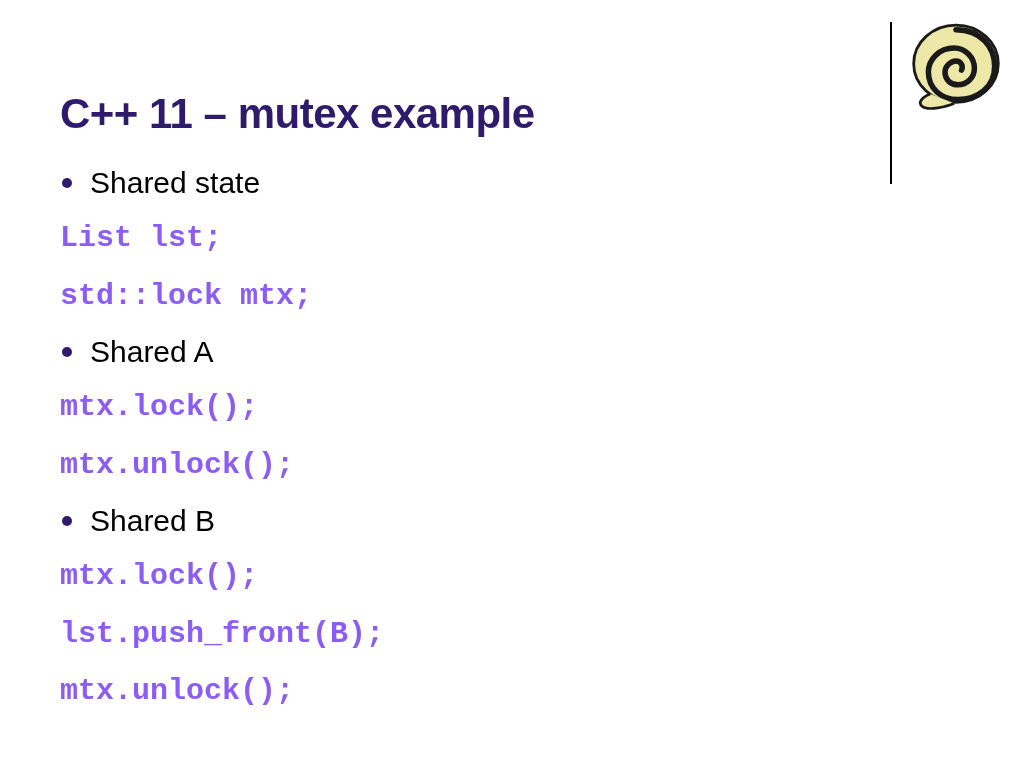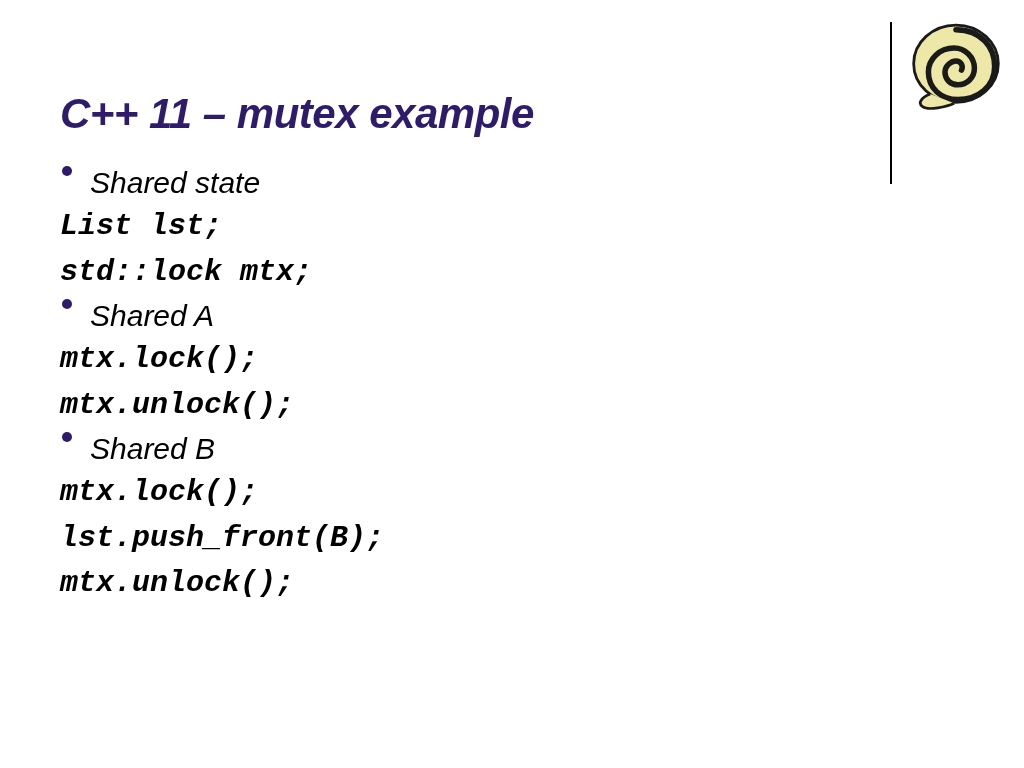--- a/index.html
+++ b/index.html
@@ -10,53 +10,52 @@
     background: #ffffff;
     font-family: Arial, Helvetica, sans-serif;
     position: relative;
     overflow: hidden;
   }
   .slide {
     padding: 90px 60px 4px 60px;
     box-sizing: border-box;
     width: 100%;
     height: 100%;
-    font-style: italic;
   }
   .title {
     color: #2f1b6b;
     font-size: 42px;
     font-weight: bold;
     margin: 0 0 28px 0;
     letter-spacing: -0.5px;
   }
   .bullet-line {
     display: flex;
-    align-items: flex-start;
+    align-items: center;
     margin: 4px 0;
   }
   .bullet-dot {
     width: 10px;
     height: 10px;
     background: #2f1b6b;
     border-radius: 50%;
     margin-right: 18px;
     flex-shrink: 0;
     margin-left: 2px;
   }
   .bullet-text {
     font-size: 30px;
     color: #000;
   }
   .code-line {
     font-family: "Courier New", Courier, monospace;
     font-size: 30px;
     font-weight: bold;
-    color: #000000;
-    margin: 8px 0;
+    color: #8b5cf6;
+    margin: 20px 0;
     line-height: 1.25;
   }
   .vline {
     position: absolute;
     top: 22px;
     left: 890px;
     width: 0;
     height: 162px;
     border-left: 2px solid #000;
   }

